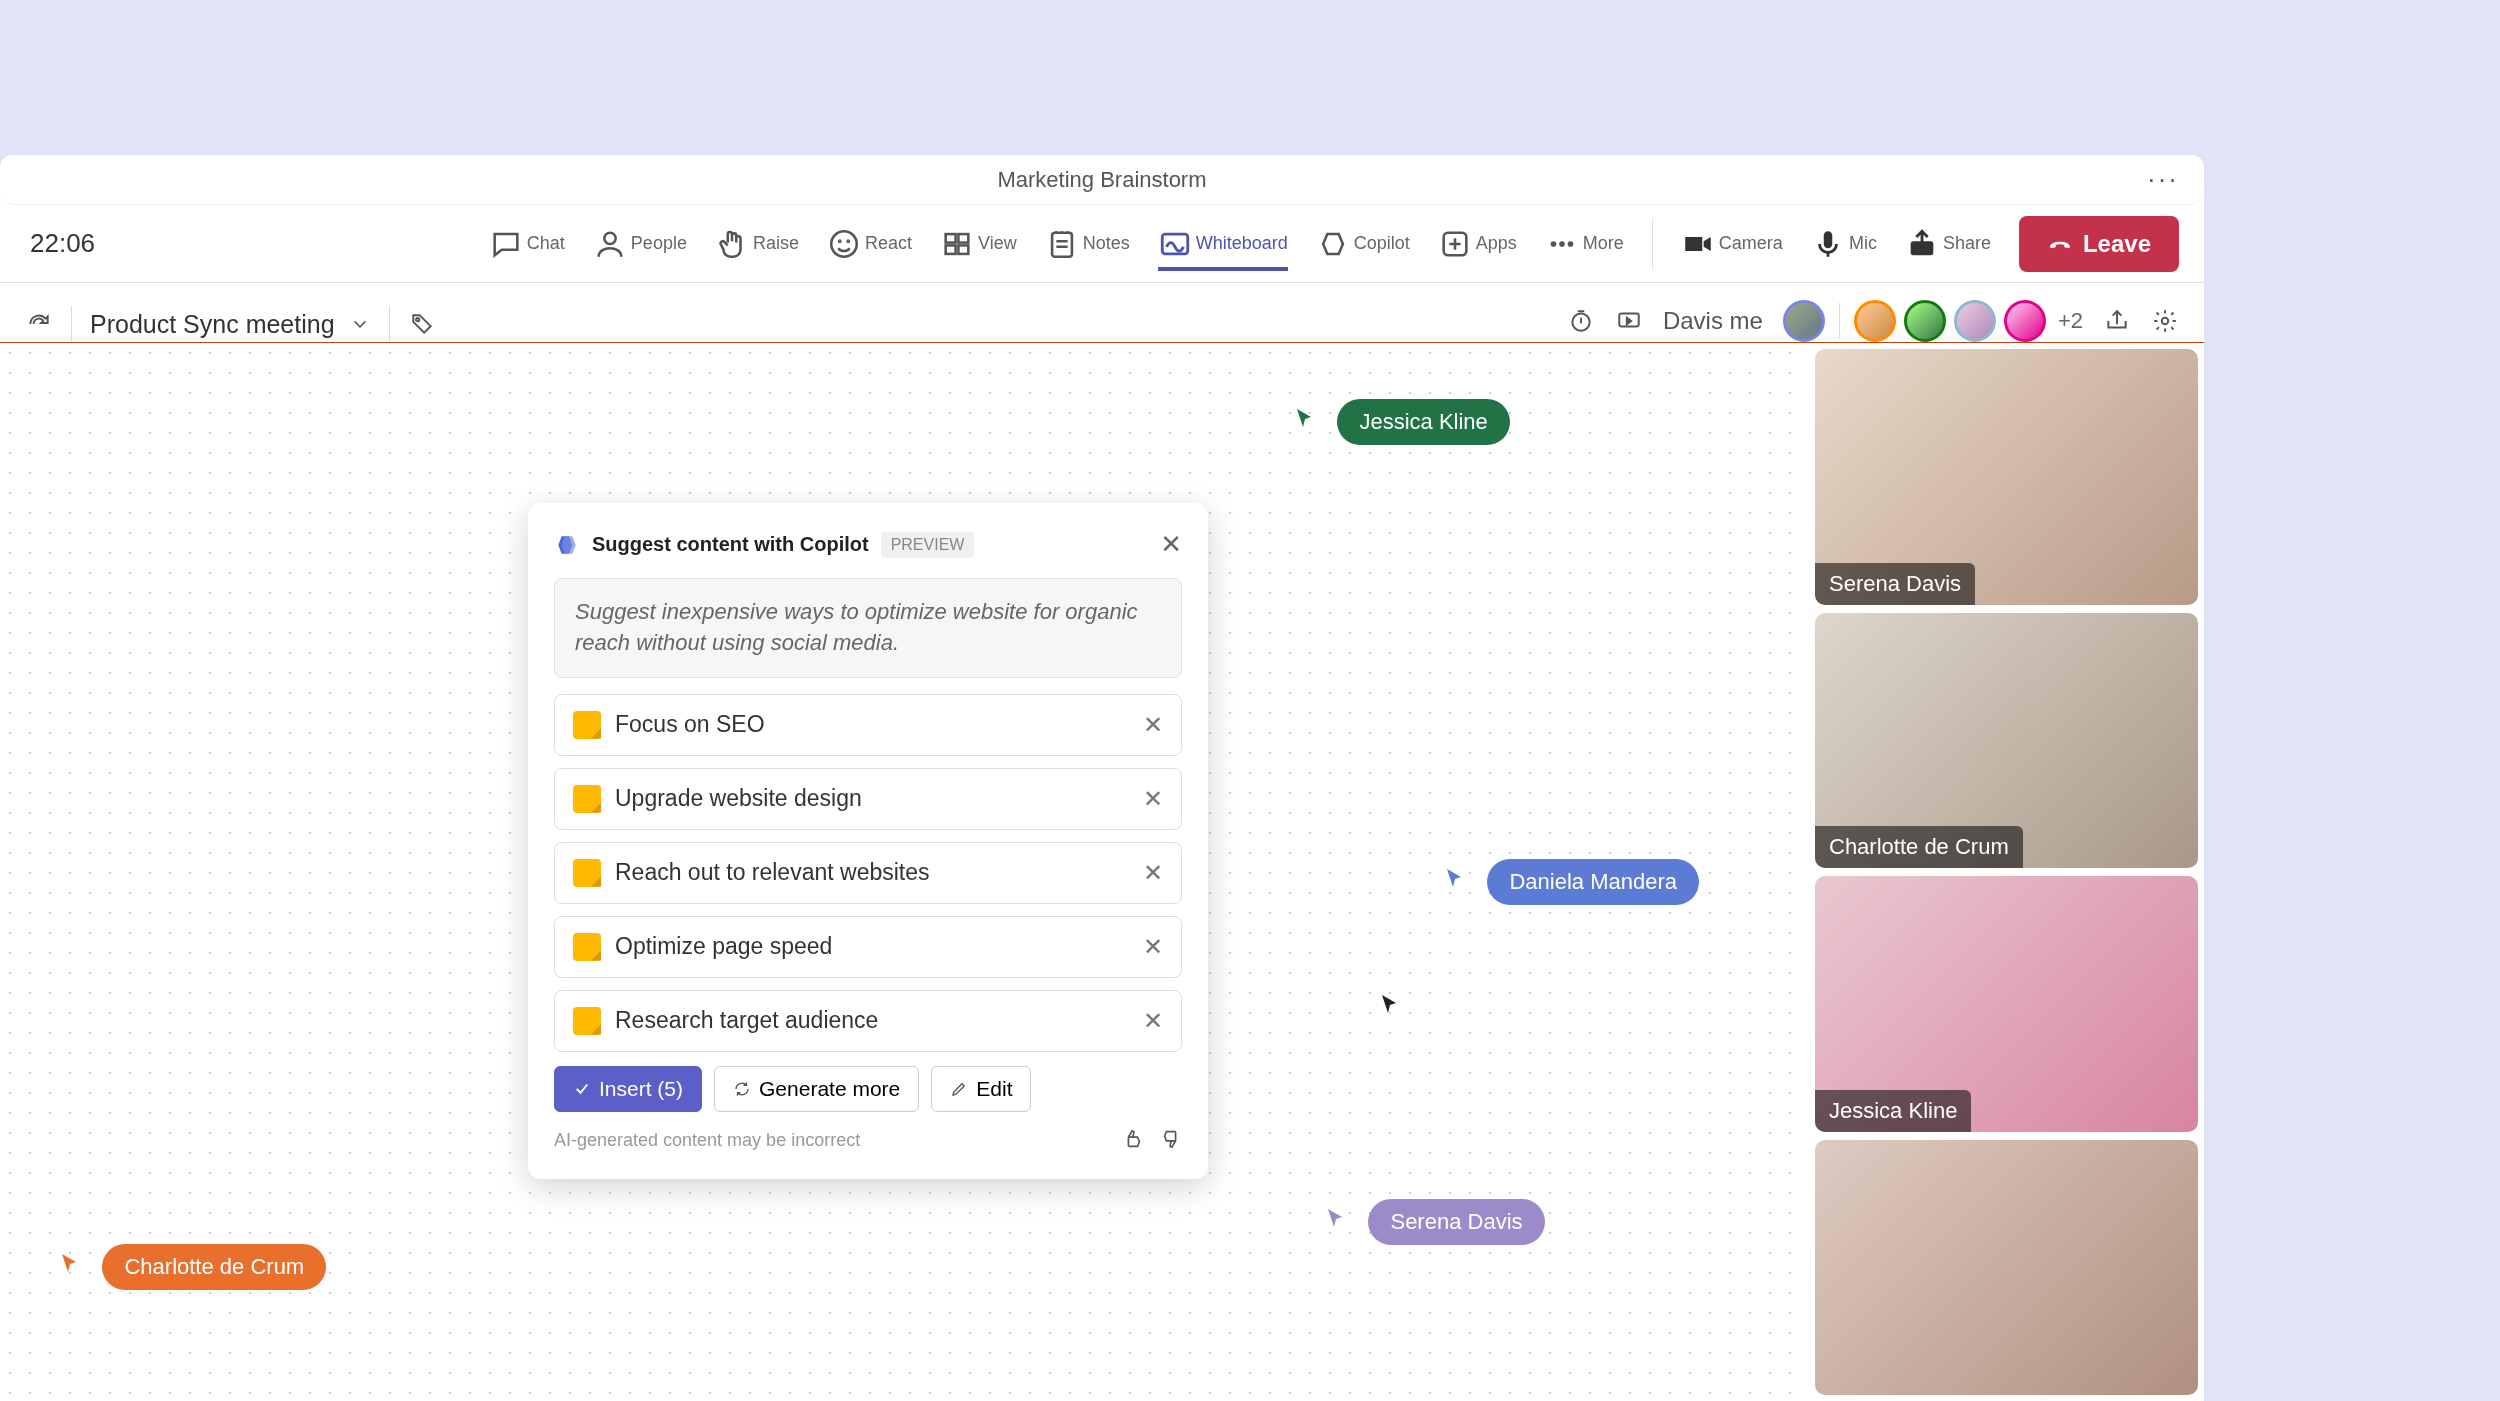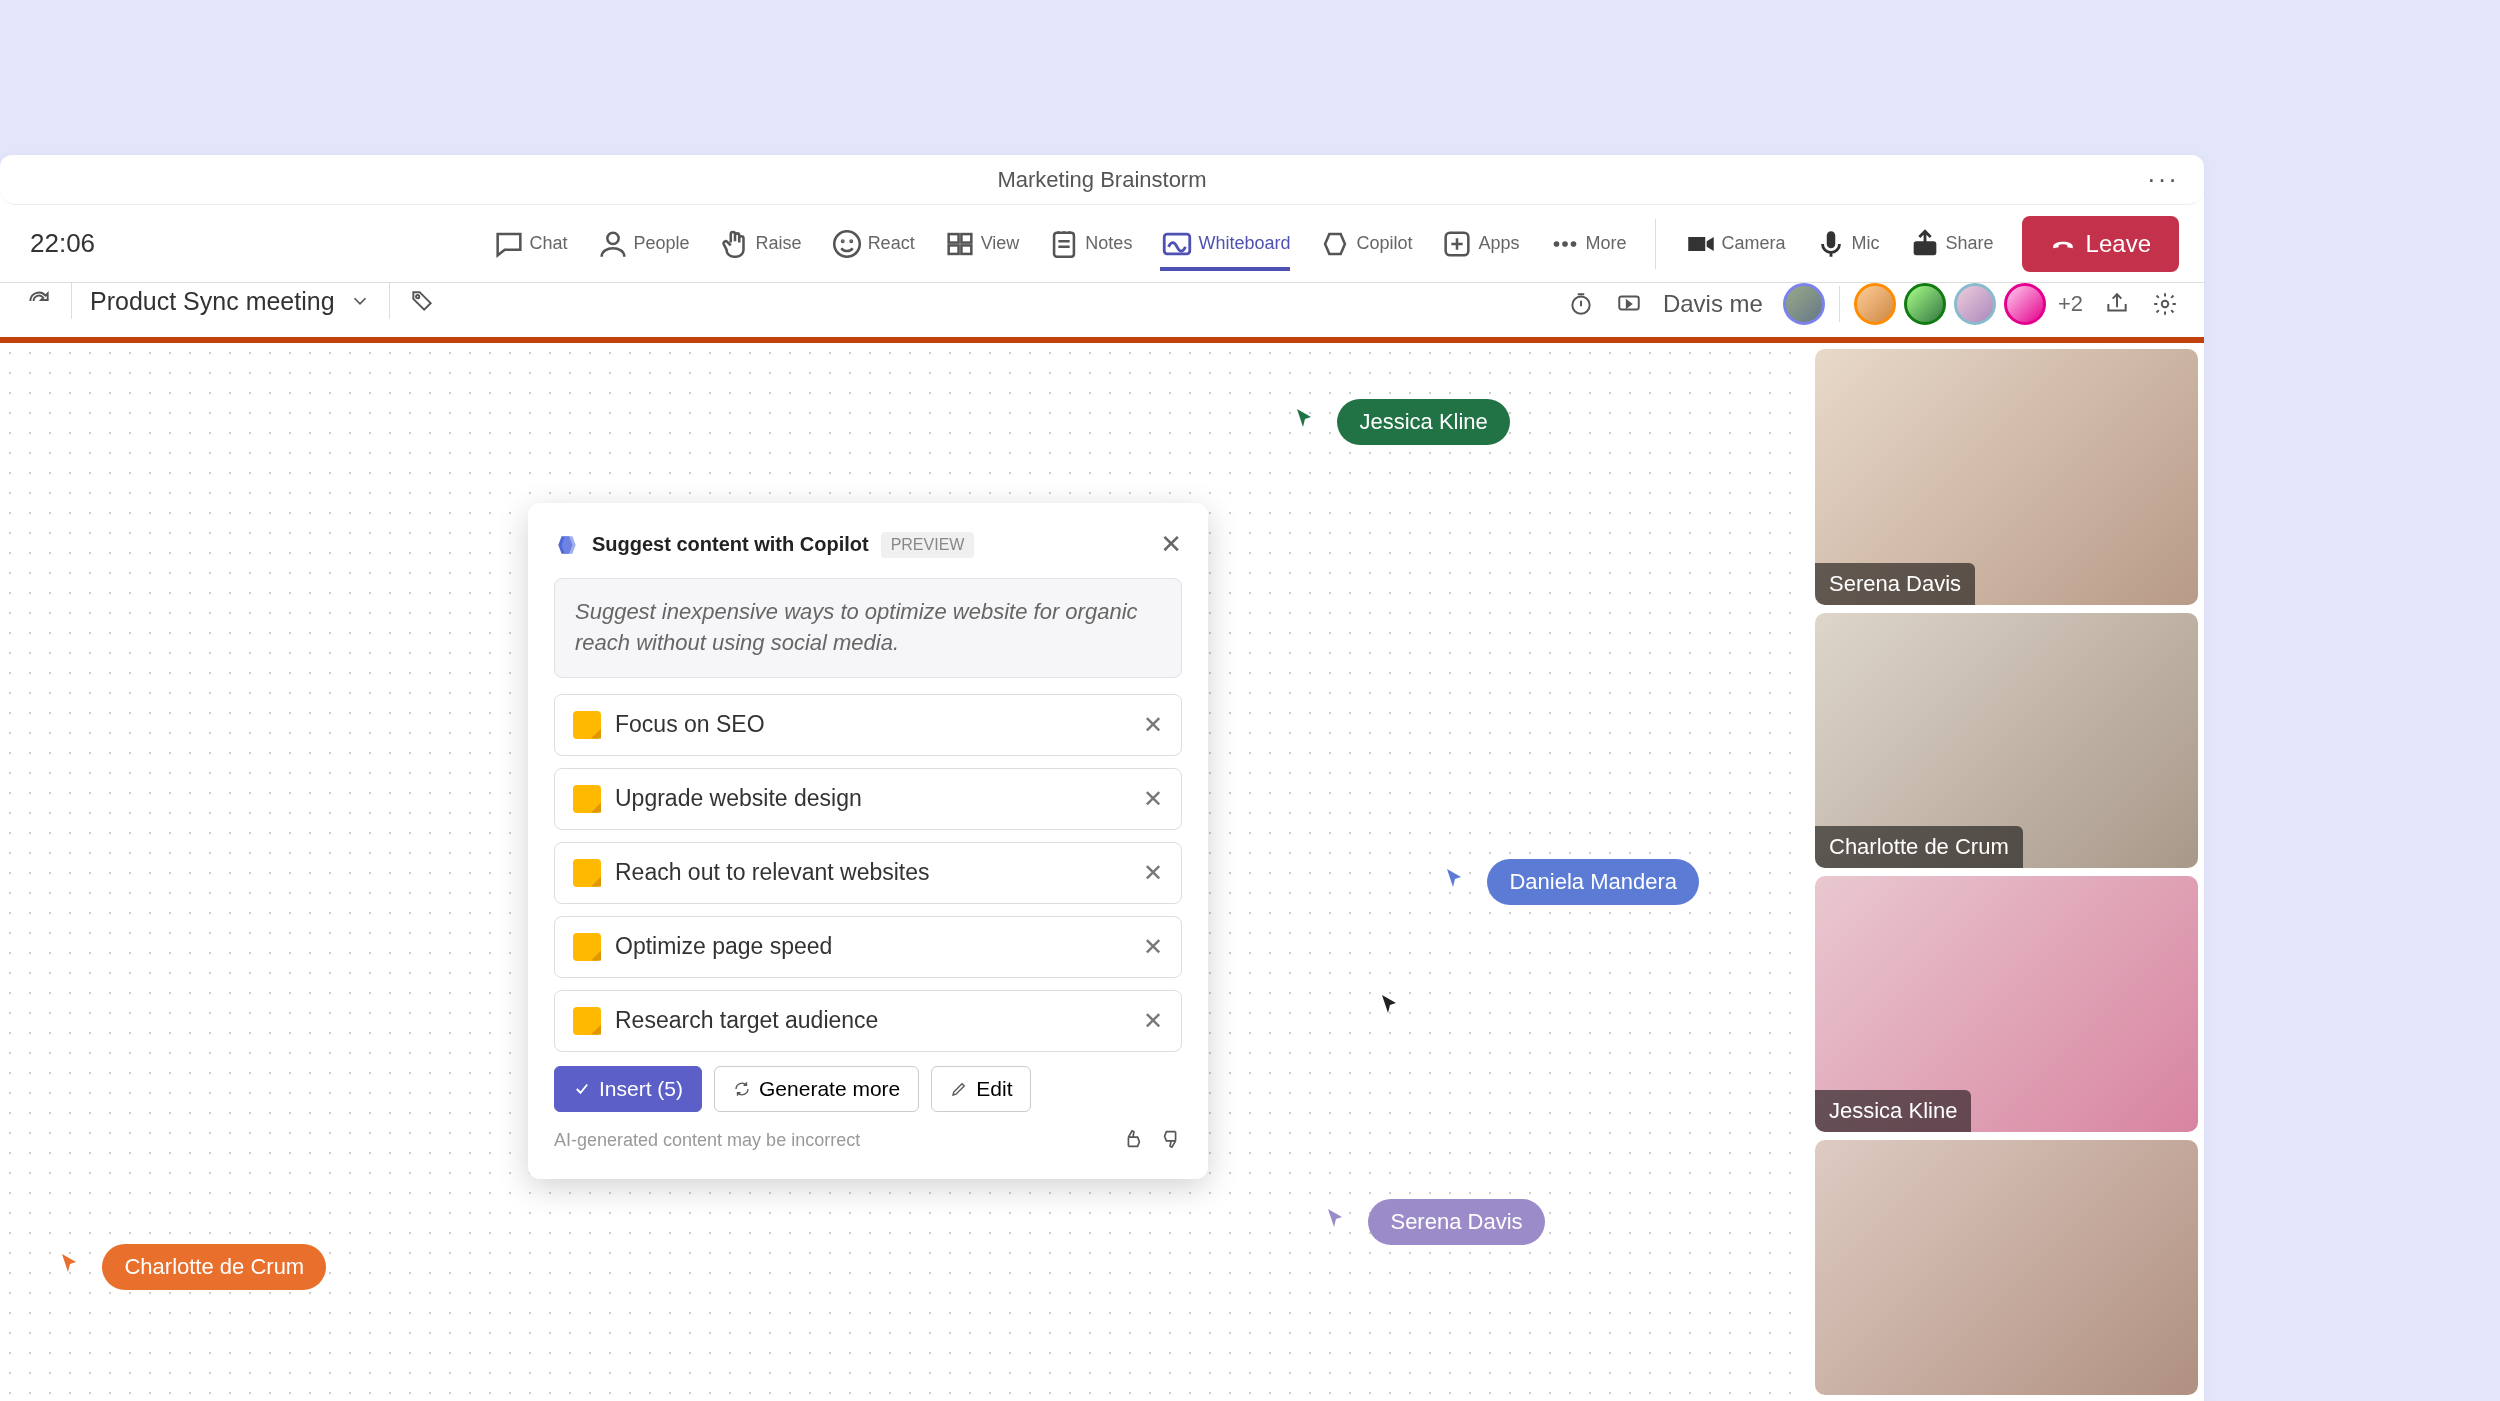--- a/index.html
+++ b/index.html
@@ -14,24 +14,24 @@
 .meeting-bar { height: 78px; display: flex; align-items: center; padding: 0 25px 0 30px; border-bottom: 1px solid #ddd; }
 .timer { font-size: 26px; color: #333; }
 .meeting-tools { margin-left: auto; display: flex; gap: 28px; align-items: center; }
 .tool-item { display: flex; flex-direction: row; align-items: center; gap: 4px; cursor: pointer; min-width: 52px; }
 .tool-item svg { width: 34px; height: 34px; }
 .tool-label { font-size: 18px; color: #666; }
 .tool-item.active .tool-label { color: #4f52b2; }
 .tool-item.active { border-bottom: 4px solid #4f52b2; padding-bottom: 6px; margin-bottom: -10px; }
 .tool-item.active svg { stroke: #4f52b2; fill: #4f52b2; }
 .divider { width: 1px; height: 50px; background: #ddd; }
-.leave-btn { background: #c4314b; color: #fff; padding: 14px 28px; border-radius: 8px; font-size: 24px; font-weight: 400; display: flex; align-items: center; gap: 10px; border: none; cursor: pointer; }
+.leave-btn { background: #c4314b; color: #fff; padding: 14px 28px; border-radius: 8px; font-size: 24px; font-weight: 700; display: flex; align-items: center; gap: 10px; border: none; cursor: pointer; }
 .leave-btn svg { width: 26px; height: 26px; }
 
-.secondary-bar { height: 60px; display: flex; align-items: flex-start; padding: 0 25px; gap: 20px; border-bottom: 6px solid #c2410c; }
+.secondary-bar { height: 60px; display: flex; align-items: flex-end; padding: 0 25px; gap: 20px; border-bottom: 1px solid #c2410c; }
 .sec-left { display: flex; align-items: center; gap: 18px; }
 .sec-icon { width: 28px; height: 28px; display: flex; align-items: center; justify-content: center; cursor: pointer; }
 .meeting-name { font-size: 25px; color: #333; }
 .chevron-down { margin-left: 8px; }
 .sec-right { margin-left: auto; display: flex; align-items: center; gap: 20px; }
 .follow-me { font-size: 24px; color: #555; }
 .avatar-stack { display: flex; gap: 8px; align-items: center; }
 .avatar { width: 42px; height: 42px; border-radius: 50%; border: 3px solid; }
 .av1 { border-color: #7b83eb; background: linear-gradient(135deg,#9a8,#678); }
 .av2 { border-color: #ff8c00; background: linear-gradient(135deg,#fc9,#c84); }

